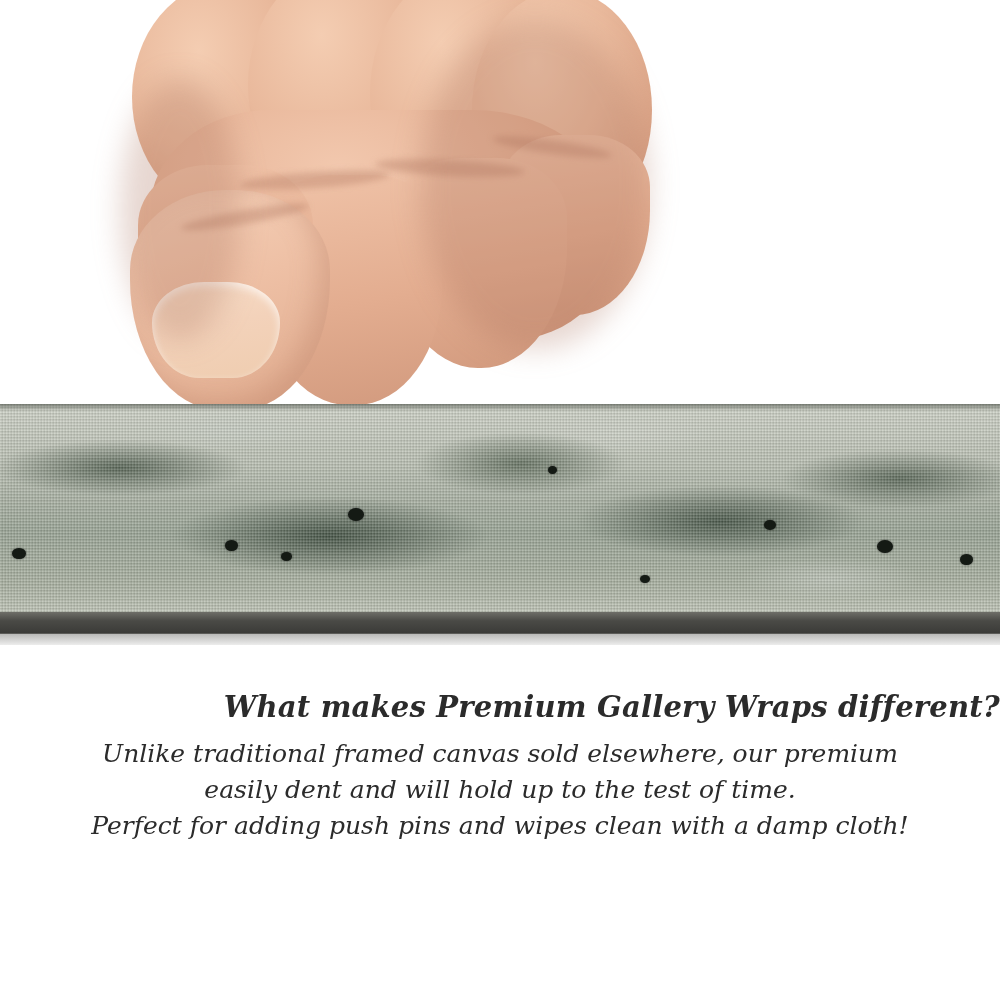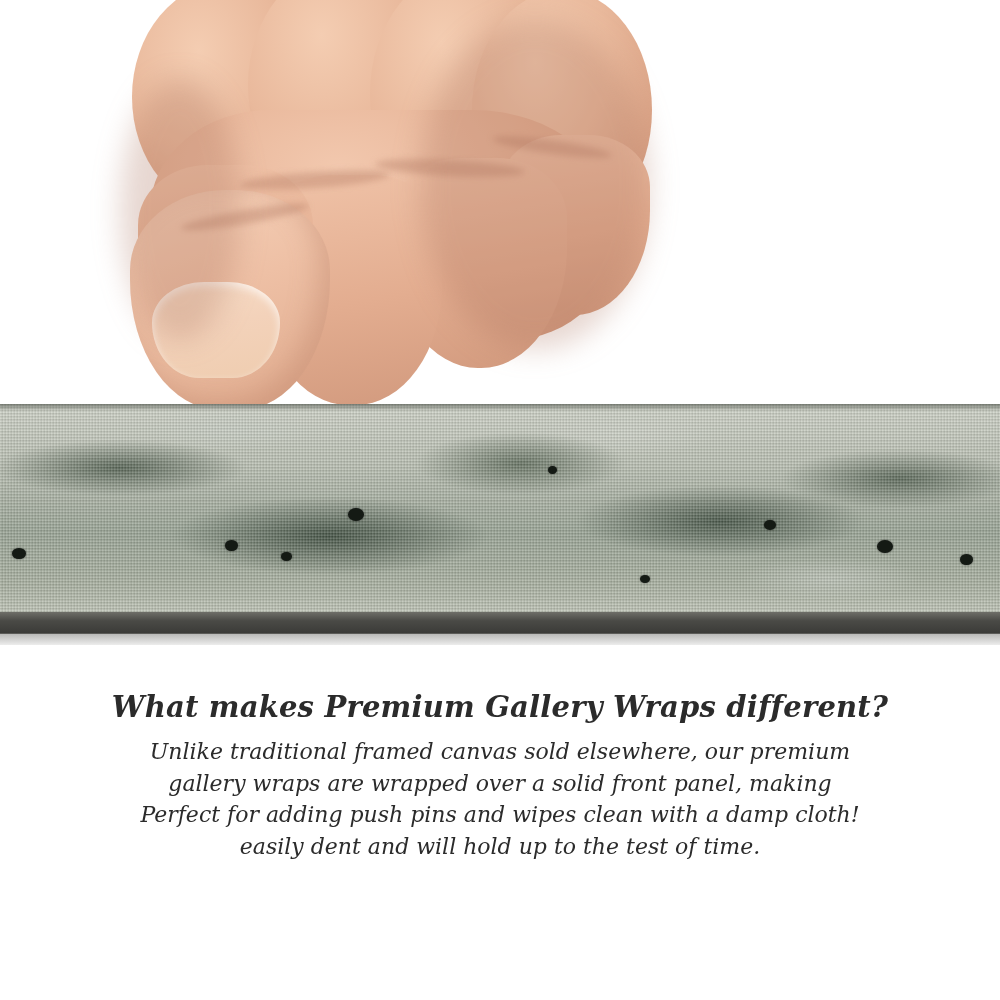--- a/index.html
+++ b/index.html
@@ -176,24 +176,25 @@
     text-align: center;
     color: #2b2b2b;
     font-family: "DejaVu Serif", serif;
     font-style: italic;
   }
   .caption h2 {
     margin: 0 0 10px 0;
     font-size: 29px;
     font-weight: 700;
     letter-spacing: 0.2px;
+    text-align: right;
   }
   .caption p {
     margin: 12px;
-    font-size: 22px;
+    font-size: 25px;
     line-height: 1.44;
     font-weight: 400;
   }
   .caption .line {
     display: block;
   }
 </style>
 </head>
 <body>
 
@@ -238,19 +239,18 @@
       <div class="wrap-edge"></div>
       <div class="wrap-shadow"></div>
     </div>
 
   </div>
 
   <div class="caption">
     <h2>What makes Premium Gallery Wraps different?</h2>
     <p>
       <span class="line">Unlike traditional framed canvas sold elsewhere, our premium</span>
-      <span class="line">gallery wraps are wrapped over a solid front panel, making</span>
+      <span class="line">easily dent and will hold up to the test of time.</span>
       <span class="line">Perfect for adding push pins and wipes clean with a damp cloth!</span>
-      <span class="line">easily dent and will hold up to the test of time.</span>
     </p>
   </div>
 
 </div>
 
 </body></html>

